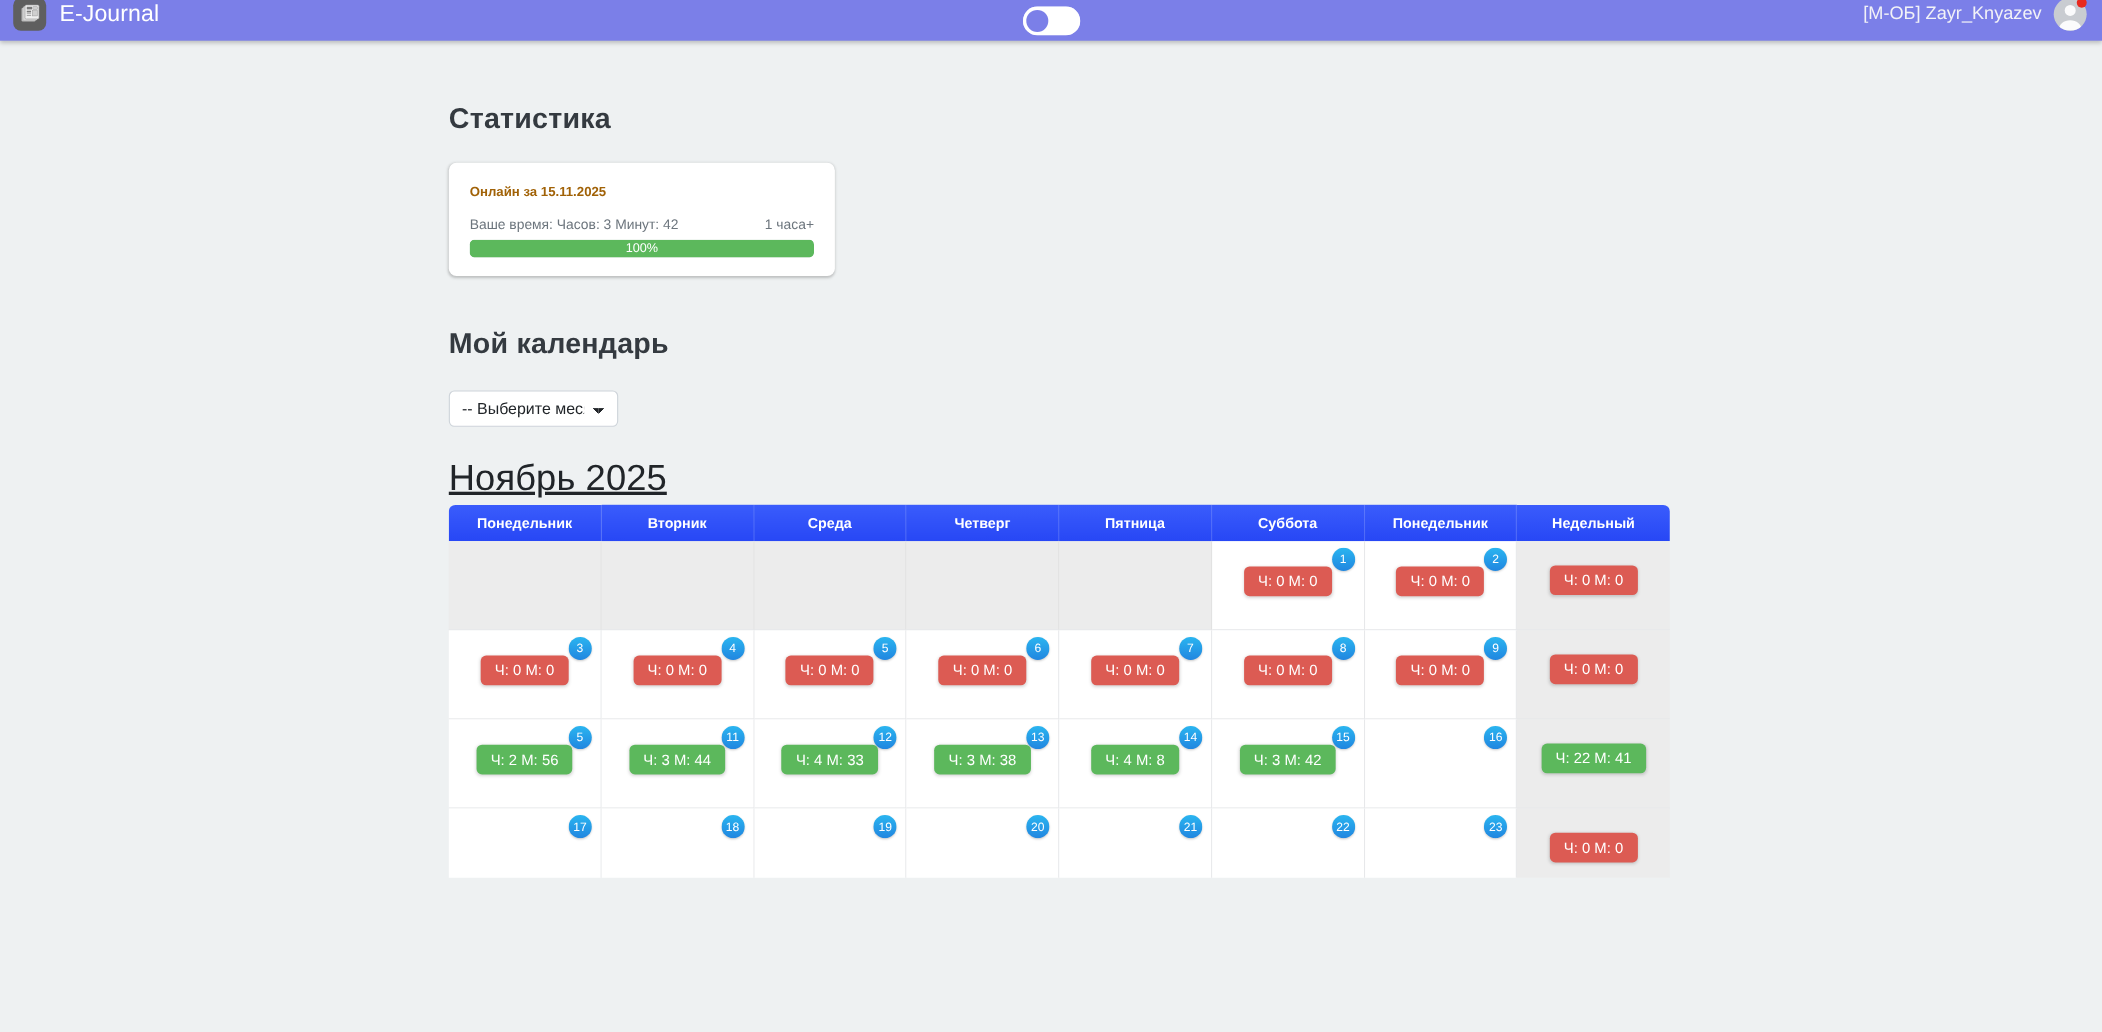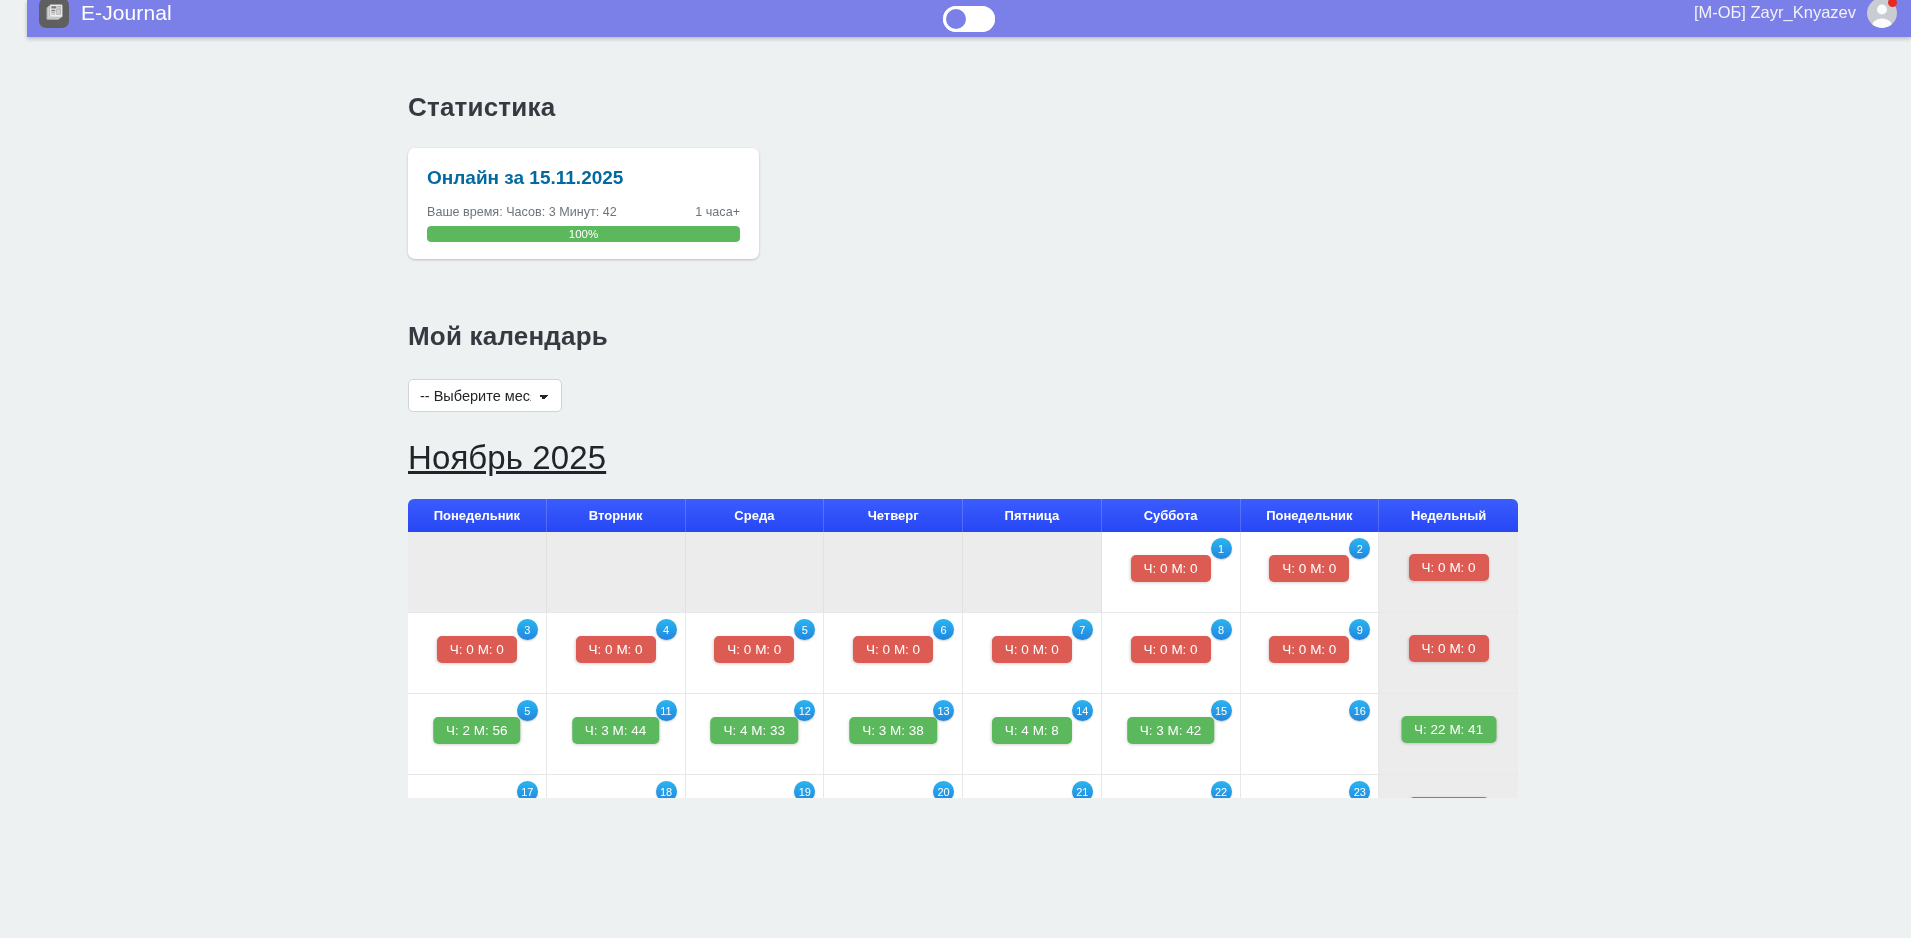--- a/index.html
+++ b/index.html
@@ -14,21 +14,20 @@
   
   .navbar {
     position: relative;
     height: 37px;
     background: #7b7fe8;
     display: flex;
     align-items: center;
     padding: 0 14px 12px 12px;
     box-shadow: 0 2px 4px rgba(0,0,0,.22);
     z-index: 20;
-    margin-left: 27px;
   }
   .brand {
     display: flex; align-items: center; gap: 12px;
   }
   .brand-logo {
     width: 30px; height: 30px;
     border-radius: 7px;
     background: #5f5f5f;
     display: flex; align-items: center; justify-content: center;
     flex: 0 0 auto;
@@ -106,23 +105,23 @@
   
   .stat-card {
     margin-top: 25px;
     width: 351px;
     background: #ffffff;
     border-radius: 7px;
     box-shadow: 0 1px 3px rgba(0,0,0,.14), 0 1px 2px rgba(0,0,0,.08);
     padding: 19px 19px 17px 19px;
   }
   .stat-card-title {
-    font-size: 19px;
+    font-size: 12px;
     font-weight: 700;
-    color: #0369a1;
+    color: #a16207;
     margin-bottom: 16px;
   }
   .stat-row {
     display: flex;
     justify-content: space-between;
     align-items: baseline;
     font-size: 12.6px;
     color: #6c757d;
     margin-bottom: 7px;
   }
@@ -138,21 +137,21 @@
     color: #ffffff;
     font-size: 11.5px;
     display: flex;
     align-items: center;
     justify-content: center;
     border-radius: 4px;
   }
 
   
   h2.cal-title {
-    margin-top: 62px;
+    margin-top: 46px;
   }
   .month-select {
     margin-top: 27px;
     font-family: "Liberation Sans", "DejaVu Sans", sans-serif;
     font-size: 14.5px;
     color: #212529;
     padding: 7px 30px 7px 11px;
     border: 1px solid #ced4da;
     border-radius: 5px;
     background: #ffffff;
@@ -173,21 +172,21 @@
   h1.month-heading {
     font-size: 33px;
     font-weight: 400;
     color: #212529;
     margin: 27px 0 0 0;
     letter-spacing: .1px;
     text-decoration: underline;
   }
 
   .cal-table {
-    margin-top: 22px;
+    margin-top: 6px;
     width: 1110px;
     border-collapse: separate;
     border-spacing: 0;
     table-layout: fixed;
   }
   .cal-table th {
     background: #2f54fb;
     background-image: linear-gradient(180deg, #3a5cfc 0%, #2747f5 100%);
     color: #ffffff;
     font-size: 13px;

